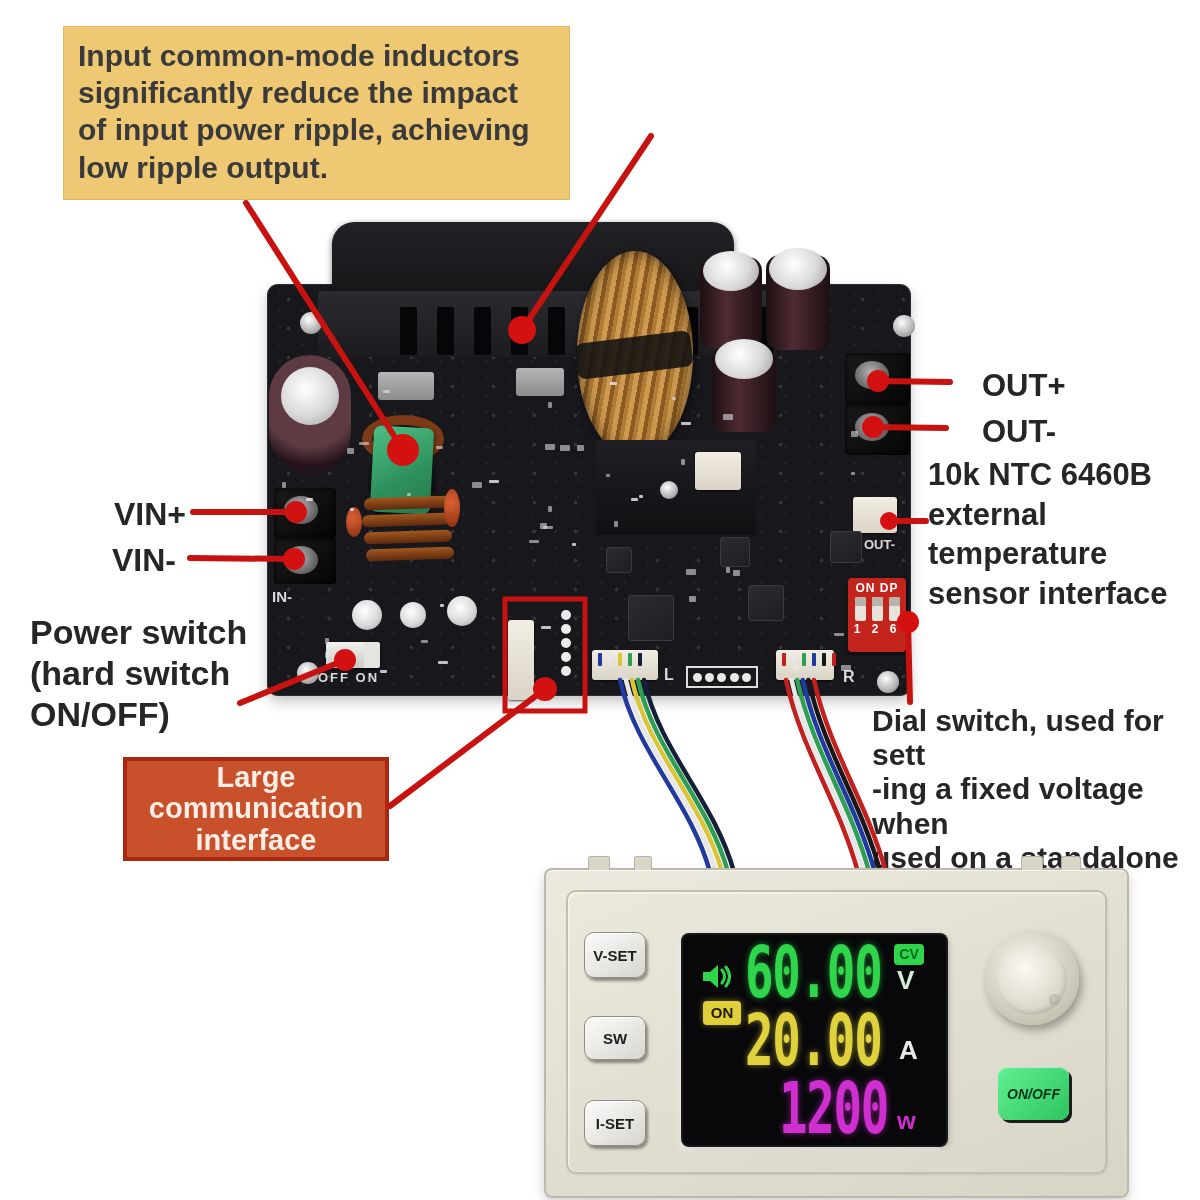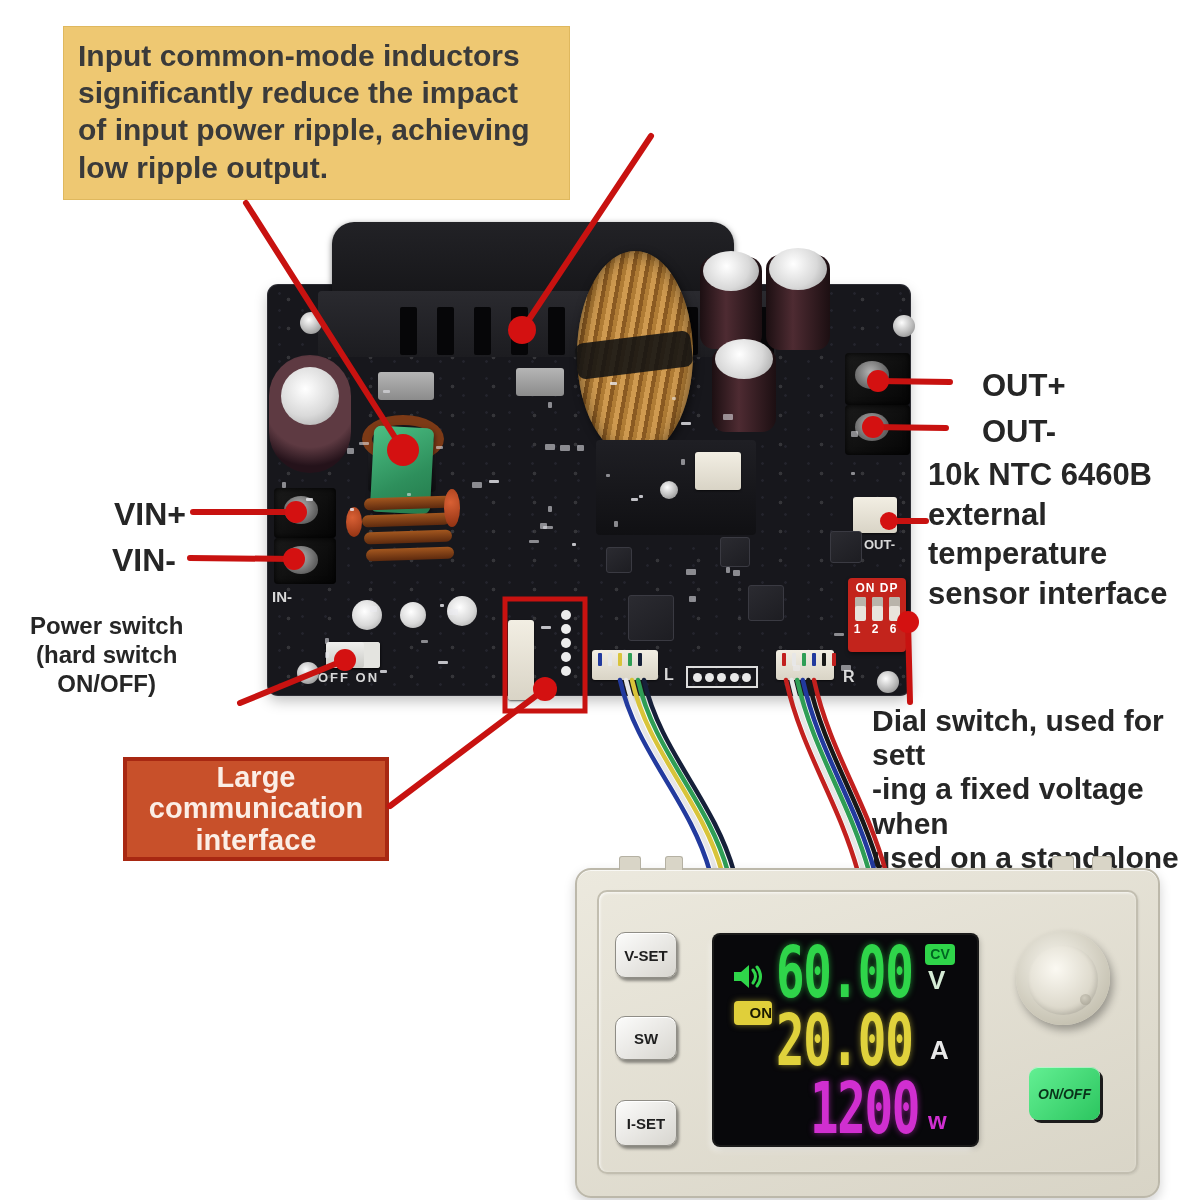--- a/index.html
+++ b/index.html
@@ -11,21 +11,21 @@
   
   #tanbox{left:63px;top:26px;width:507px;height:174px;background:#eec872;border:1px solid #dfb85e;
     box-sizing:border-box;padding:10px 14px;font-size:30px;font-weight:700;color:#3a3a3a;
     line-height:1.24;white-space:pre-line;}
   #fan-label{left:648px;top:70px;font-size:35px;color:#3c3c3c;font-weight:600;line-height:1.33;}
   #out-plus-label{left:982px;top:366px;font-size:31px;}
   #out-minus-label{left:982px;top:412px;font-size:31px;}
   #vin-plus-label{left:114px;top:494px;font-size:32px;}
   #vin-minus-label{left:112px;top:540px;font-size:32px;}
   #ntc-label{left:928px;top:455px;font-size:31px;font-weight:600;line-height:1.28;}
-  #power-label{left:30px;top:612px;font-size:24px;font-weight:600;line-height:1.2;text-align:center;}
+  #power-label{left:30px;top:612px;font-size:34px;font-weight:600;line-height:1.2;}
   #dial-label{left:872px;top:704px;font-size:30px;font-weight:600;line-height:1.14;width:330px;}
   #serialbox{left:123px;top:757px;width:266px;height:104px;background:#c8502a;
     border:4px solid #a82812;box-sizing:border-box;color:#fbeee6;font-size:29px;font-weight:700;
     text-align:center;line-height:1.07;white-space:pre-line;display:flex;align-items:center;justify-content:center;}
 
   
   #board{left:268px;top:285px;width:642px;height:410px;background:#17171c;border-radius:10px;
     box-shadow:0 0 0 1px #2c2c33, 0 6px 14px rgba(0,0,0,.25);
     background-image:
       radial-gradient(circle, rgba(255,255,255,.13) 1.5px, transparent 2.2px),
@@ -76,21 +76,21 @@
   .silk{position:absolute;color:#e9e9e9;font-weight:700;opacity:.92;}
   #holes-box{left:418px;top:381px;width:72px;height:22px;border:2px solid #ddd;box-sizing:border-box;
     display:flex;align-items:center;justify-content:space-around;padding:0 3px;}
   #holes-box i{width:9px;height:9px;border-radius:50%;background:#e9e9e9;display:block;}
   .serial-hole{position:absolute;width:10px;height:10px;border-radius:50%;background:#ececec;}
   .pinstrip{position:absolute;top:3px;width:4px;height:13px;border-radius:1px;}
   #powersw{left:58px;top:357px;width:54px;height:26px;background:linear-gradient(#f0f0ee,#c9c9c5);
     border-radius:3px;box-shadow:inset -16px 0 0 #e4e4e0, 0 1px 3px #000;}
 
   
-  #panel{left:575px;top:868px;width:585px;height:330px;border-radius:16px;
+  #panel{left:544px;top:868px;width:585px;height:330px;border-radius:8px;
     background:linear-gradient(160deg,#ece9de,#d8d4c6);
     box-shadow:0 5px 12px rgba(0,0,0,.18), inset 0 1px 0 rgba(255,255,255,.7);
     border:2px solid #bcb8aa;box-sizing:border-box;}
   #panel-groove{position:absolute;left:20px;top:20px;right:20px;bottom:22px;border-radius:10px;
     border:2px solid #c2beb0;box-shadow:inset 1px 1px 3px rgba(255,255,255,.8),1px 1px 2px rgba(0,0,0,.08);}
   .paneltab{position:absolute;top:-14px;height:14px;background:#d9d5c7;border:1px solid #b5b1a3;
     border-bottom:none;border-radius:3px 3px 0 0;box-sizing:border-box;}
   .pbtn{position:absolute;left:38px;width:62px;height:46px;border-radius:10px;
     background:linear-gradient(145deg,#fcfcfb,#d7d5cf);border:1px solid #8f8d86;box-sizing:border-box;
     box-shadow:2px 3px 3px rgba(0,0,0,.4), inset 0 1px 0 #fff;
@@ -100,21 +100,21 @@
     box-shadow:0 0 0 2px #1a1a1a, -3px 5px 6px rgba(255,255,255,.55), 2px 2px 6px rgba(0,0,0,.3);}
   .seg{position:absolute;font-family:"DejaVu Sans Mono",monospace;font-weight:700;font-size:72px;
     line-height:62px;letter-spacing:-2px;transform:scaleX(.66);transform-origin:0 50%;}
   #lcd-v{left:62px;top:6px;color:#2fd54a;text-shadow:0 0 8px rgba(47,213,74,.6);}
   #lcd-a{left:62px;top:74px;color:#e0d23c;text-shadow:0 0 8px rgba(224,210,60,.6);}
   #lcd-w{left:96px;top:142px;color:#d02fd0;text-shadow:0 0 8px rgba(208,47,208,.6);}
   .lcd-unit{position:absolute;font-weight:700;}
   #cv-badge{left:211px;top:9px;width:30px;height:21px;background:#2fd54a;color:#062;border-radius:4px;
     font-size:14px;font-weight:700;text-align:center;line-height:21px;}
   #on-badge{left:20px;top:66px;width:38px;height:24px;background:#e0cf3a;color:#1a1a00;border-radius:4px;
-    font-size:15px;font-weight:700;text-align:right;line-height:24px;box-shadow:0 0 6px rgba(224,207,58,.5);}
+    font-size:15px;font-weight:700;text-align:center;line-height:24px;box-shadow:0 0 6px rgba(224,207,58,.5);}
   #knob-outer{left:439px;top:61px;width:94px;height:94px;border-radius:50%;
     background:radial-gradient(circle at 42% 36%,#f6f4ec,#c6c2b2 75%,#a8a495);
     box-shadow:3px 5px 8px rgba(0,0,0,.32);}
   #knob-inner{left:451px;top:75px;width:70px;height:70px;border-radius:50%;
     background:radial-gradient(circle at 40% 34%,#fbf9f2,#d9d5c7 70%,#bdb9ab);
     box-shadow:inset -2px -3px 5px rgba(0,0,0,.12);}
   #knob-dimple{left:503px;top:124px;width:11px;height:11px;border-radius:50%;
     background:radial-gradient(circle at 40% 35%,#cfcbbd,#a5a193);}
   #onoff-btn{left:452px;top:197px;width:71px;height:53px;border-radius:9px;
     background:linear-gradient(135deg,#63f093,#2cc55f);

